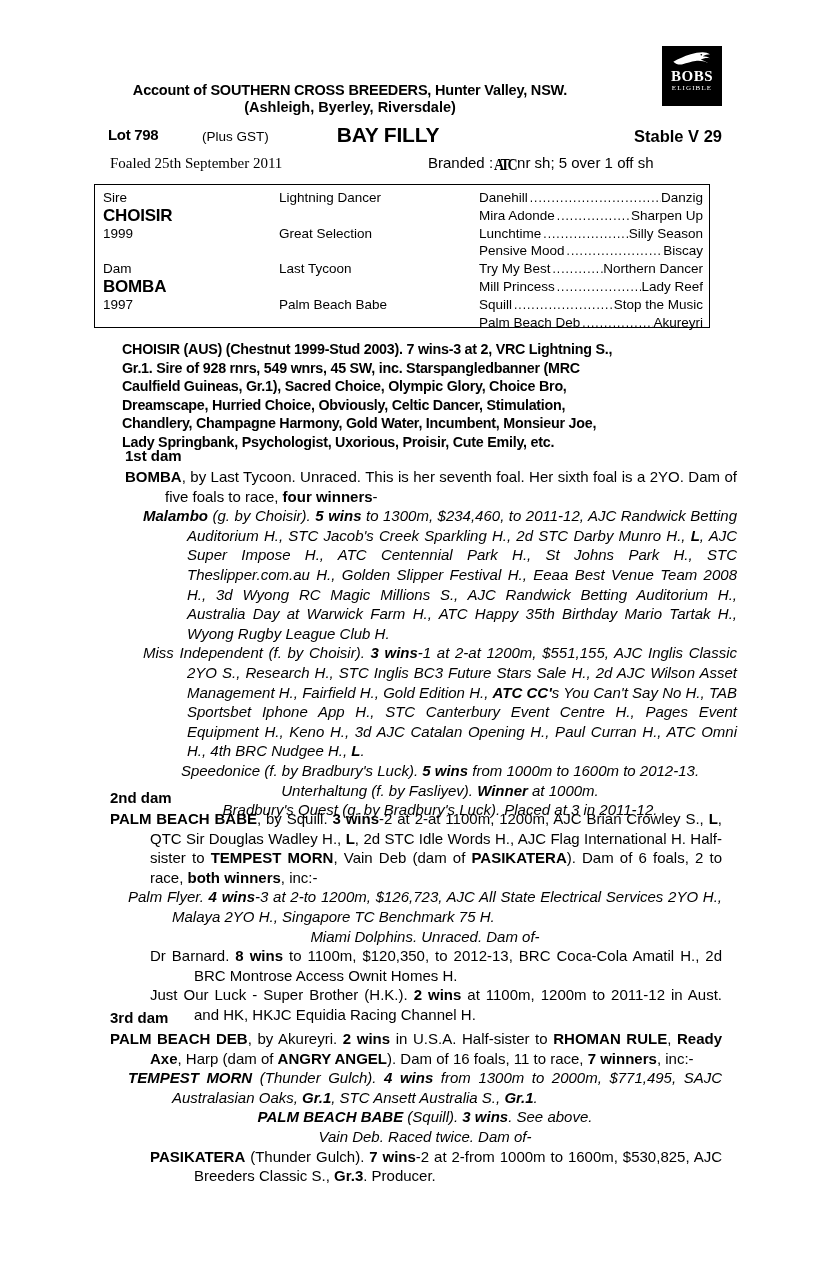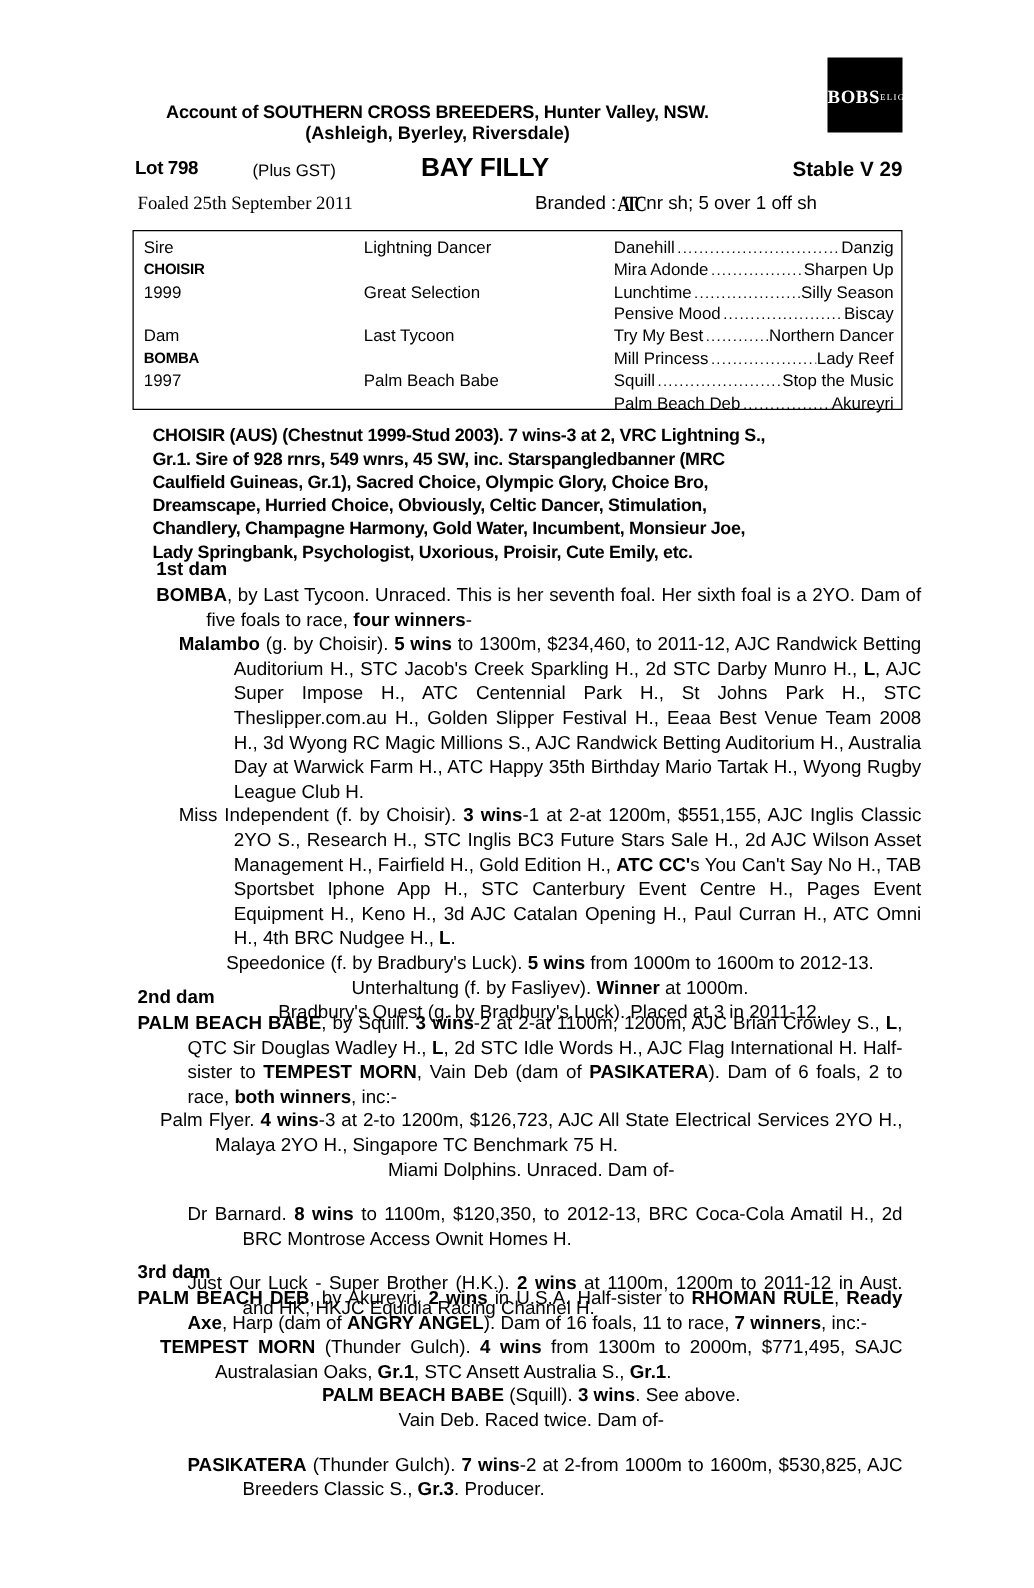--- a/index.html
+++ b/index.html
@@ -24,20 +24,21 @@
 
   
   .bobs-logo {
     position: absolute;
     left: 662px;
     top: 46px;
     width: 60px;
     height: 60px;
     background: #000000;
     display: flex;
+    flex-direction: column;
     align-items: center;
     justify-content: flex-start;
     padding-top: 4px;
     box-sizing: border-box;
   }
   .bobs-horse { width: 40px; height: 18px; display:block; }
   .bobs-word {
     color: #ffffff;
     font-family: "Liberation Serif", serif;
     font-weight: bold;
@@ -141,39 +142,39 @@
     font-size: 14px;
     letter-spacing: -2.5px;
     transform: scaleY(1.25);
     vertical-align: -1px;
     margin: 0 2px 0 1px;
   }
 
   
   .ped-table {
     position: absolute;
-    left: 106px;
+    left: 94px;
     top: 184px;
     width: 616px;
     height: 144px;
     border: 1.6px solid #000;
     box-sizing: border-box;
   }
   .ped-col1 { position: absolute; left: 8px;  top: 4px; width: 180px; }
   .ped-col2 { position: absolute; left: 184px; top: 4px; width: 160px; }
   .ped-col3 { position: absolute; left: 346px; top: 4px; width: 262px; }
 
   .ped-line {
     font-size: 13.5px;
     line-height: 17.8px;
     height: 17.8px;
     white-space: nowrap;
     overflow: hidden;
   }
-  .ped-line.b { font-weight: bold; font-size: 12px; letter-spacing: -0.2px; }
+  .ped-line.b { font-weight: bold; font-size: 17px; letter-spacing: -0.2px; }
   .ped-line.sp { visibility: hidden; }
 
   .dots-row {
     display: flex;
     align-items: baseline;
     font-size: 13.5px;
     line-height: 17.8px;
     height: 17.8px;
     white-space: nowrap;
     margin-left: 38px;
@@ -211,22 +212,22 @@
     line-height: 20px;
     margin-bottom: 1px;
   }
   .entry {
     font-size: 15px;
     line-height: 19.6px;
     text-align: justify;
     text-justify: inter-word;
   }
   .ind0h { padding-left: 40px; text-indent: -40px; }
-  .ind1 { padding-left: 62px; text-indent: -44px; }
-  .ind2 { padding-left: 84px; text-indent: -44px; margin-top: 16px; }
+  .ind1 { padding-left: 62px; text-indent: -44px; font-style: italic; }
+  .ind2 { padding-left: 84px; text-indent: -44px; }
   .entry b { font-weight: bold; }
   .lastline { text-align: center; }
 </style>
 </head>
 <body>
 
 <div class="page">
 
   <div class="bobs-logo">
     <svg class="bobs-horse" viewBox="0 0 60 26">

